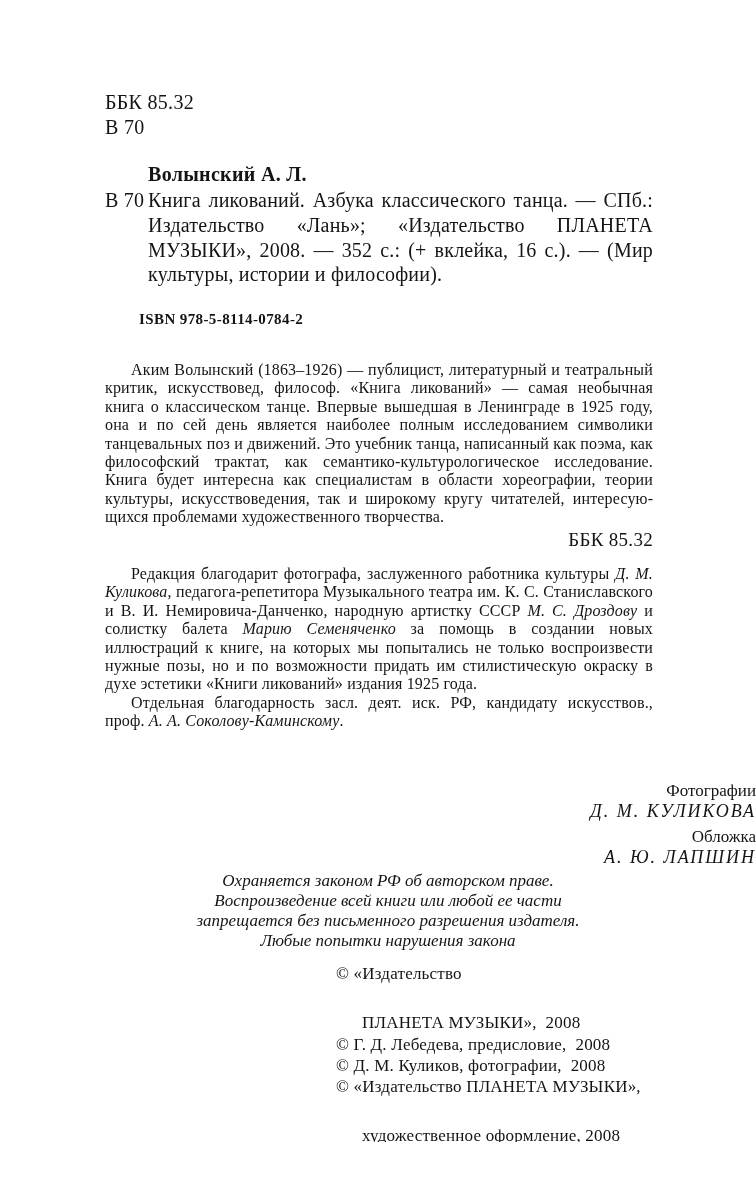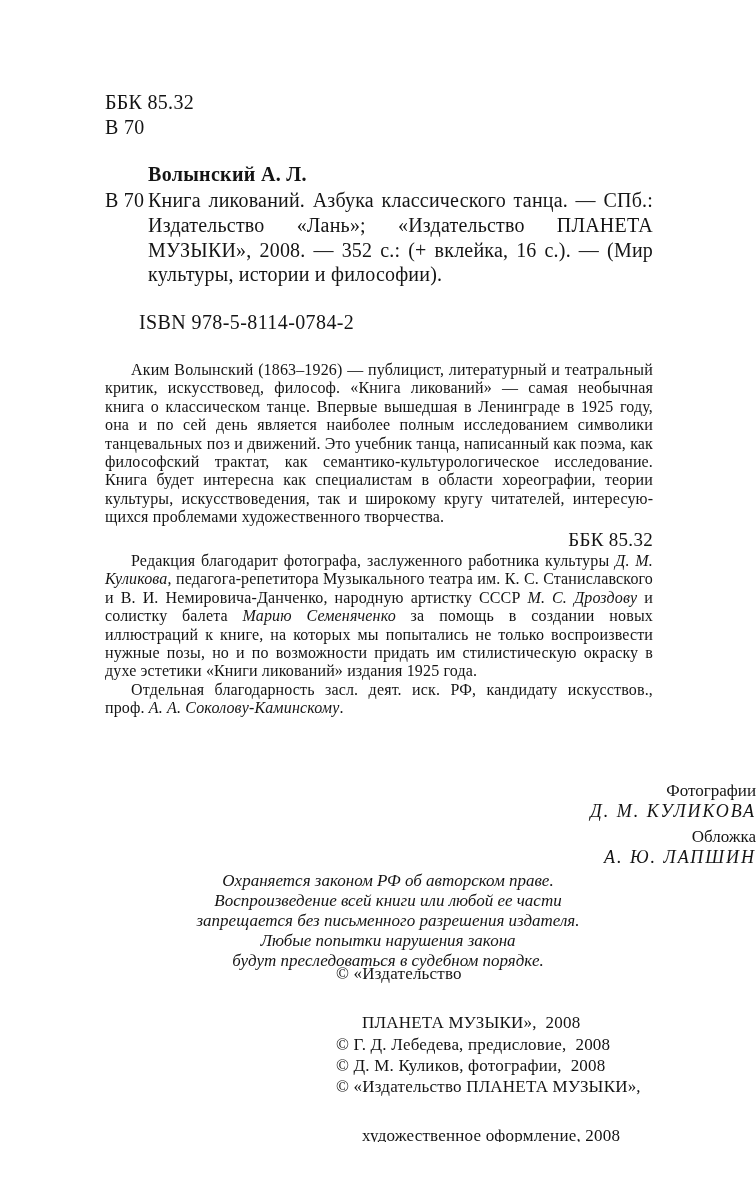--- a/index.html
+++ b/index.html
@@ -25,36 +25,36 @@
   
   .bib {
     position: absolute; left: 105px; top: 188px; width: 548px;
     font-size: 20px; line-height: 24.8px; text-align: justify; letter-spacing: 0.2px;
   }
   .bib .bib-code { position: absolute; left: 0; top: 0; }
   .bib .bib-text { margin-left: 43px; }
   
   .isbn {
     position: absolute; left: 139px; top: 311px;
-    font-size: 20px; font-weight: normal; letter-spacing: 0.4px;
+    font-size: 15px; font-weight: bold; letter-spacing: 0.4px;
   }
   
   .annotation {
     position: absolute; left: 105px; top: 361px; width: 548px;
     font-size: 16px; line-height: 18.4px; text-align: justify;
     text-indent: 26px; letter-spacing: 0.15px;
   }
   
   .bbk-right {
     position: absolute; left: 105px; top: 529px; width: 548px;
     text-align: right; font-size: 19px; letter-spacing: 0.3px;
   }
   
   .ack {
-    position: absolute; left: 105px; top: 552px; width: 548px;
+    position: absolute; left: 105px; top: 565px; width: 548px;
     font-size: 16px; line-height: 18.4px; text-align: justify; letter-spacing: 0.15px;
   }
   .ack p { margin: 0; text-indent: 26px; }
   .it { font-style: italic; }
   
   .credits {
     position: absolute; left: 60px; top: 781px; width: 696px;
     text-align: right; font-size: 17px; line-height: 20px;
   }
   .credits .credit-name {
@@ -111,21 +111,20 @@
       <div>Обложка</div>
       <div class="credit-name">А. Ю. ЛАПШИН</div>
     </div>
   </div>
 
   <div class="legal">
     <div>Охраняется законом РФ об авторском праве.</div>
     <div>Воспроизведение всей книги или любой ее части</div>
     <div>запрещается без письменного разрешения издателя.</div>
     <div>Любые попытки нарушения закона</div>
-    <div>будут преследоваться в судебном порядке.</div>
   </div>
 
   <div class="copyright">
     <div>© «Издательство</div>
     <div class="cont">ПЛАНЕТА МУЗЫКИ»,  2008</div>
     <div>© Г. Д. Лебедева, предисловие,  2008</div>
     <div>© Д. М. Куликов, фотографии,  2008</div>
     <div>© «Издательство ПЛАНЕТА МУЗЫКИ»,</div>
     <div class="cont">художественное оформление, 2008</div>
   </div>

